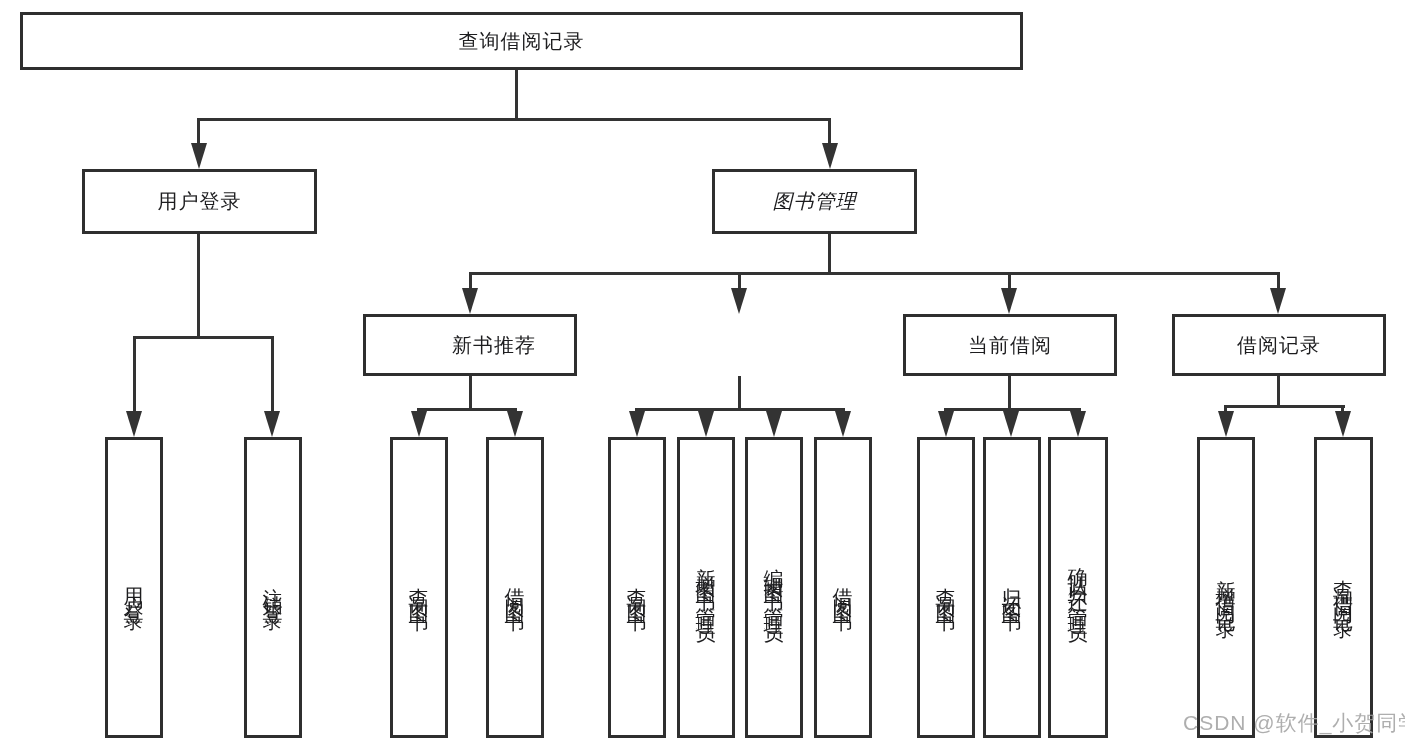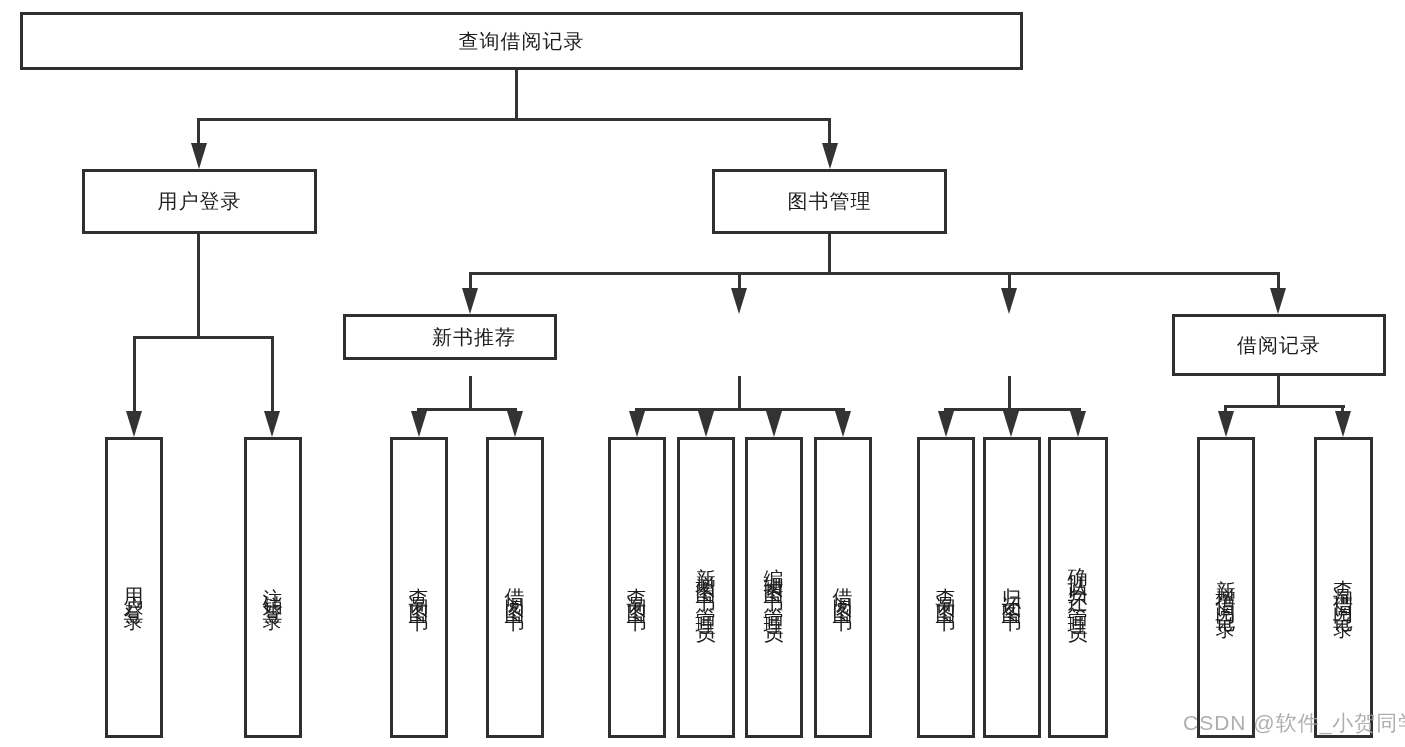--- a/index.html
+++ b/index.html
@@ -42,21 +42,21 @@
   <div class="vline" style="left:515px;top:70px;height:48px;"></div>
   <div class="hline" style="left:197px;top:118px;width:634px;"></div>
   <div class="vline" style="left:197px;top:118px;height:25px;"></div>
   <div class="vline" style="left:828px;top:118px;height:25px;"></div>
   <div class="arrow" style="left:191px;top:143px;"></div>
   <div class="arrow" style="left:822px;top:143px;"></div>
 
   <div class="box" style="left:82px;top:169px;width:235px;height:65px;">
     <span>用户登录</span>
   </div>
-  <div class="box" style="left:712px;top:169px;width:235px;height:65px;">
+  <div class="box" style="left:712px;top:169px;width:205px;height:65px;font-style:italic;">
     <span>图书管理</span>
   </div>
 
   <div class="vline" style="left:197px;top:234px;height:104px;"></div>
   <div class="hline" style="left:133px;top:336px;width:141px;"></div>
   <div class="vline" style="left:133px;top:339px;height:72px;"></div>
   <div class="vline" style="left:271px;top:339px;height:72px;"></div>
   <div class="arrow" style="left:126px;top:411px;"></div>
   <div class="arrow" style="left:264px;top:411px;"></div>
 
@@ -64,22 +64,25 @@
   <div class="hline" style="left:469px;top:272px;width:811px;"></div>
   <div class="vline" style="left:469px;top:275px;height:13px;"></div>
   <div class="vline" style="left:738px;top:275px;height:13px;"></div>
   <div class="vline" style="left:1008px;top:275px;height:13px;"></div>
   <div class="vline" style="left:1277px;top:275px;height:13px;"></div>
   <div class="arrow" style="left:462px;top:288px;"></div>
   <div class="arrow" style="left:731px;top:288px;"></div>
   <div class="arrow" style="left:1001px;top:288px;"></div>
   <div class="arrow" style="left:1270px;top:288px;"></div>
 
-  <div class="box" style="left:343px;top:314px;width:214px;height:46px;padding-left:48px;">
+  <div class="box" style="left:363px;top:314px;width:214px;height:62px;padding-left:48px;">
     <span>新书推荐</span>
+  </div>
+  <div class="box" style="left:903px;top:314px;width:214px;height:62px;">
+    <span>当前借阅</span>
   </div>
   <div class="box" style="left:1172px;top:314px;width:214px;height:62px;">
     <span>借阅记录</span>
   </div>
 
   <div class="vline" style="left:469px;top:376px;height:35px;"></div>
   <div class="hline" style="left:417px;top:408px;width:100px;"></div>
   <div class="arrow" style="left:411px;top:411px;"></div>
   <div class="arrow" style="left:507px;top:411px;"></div>
 

